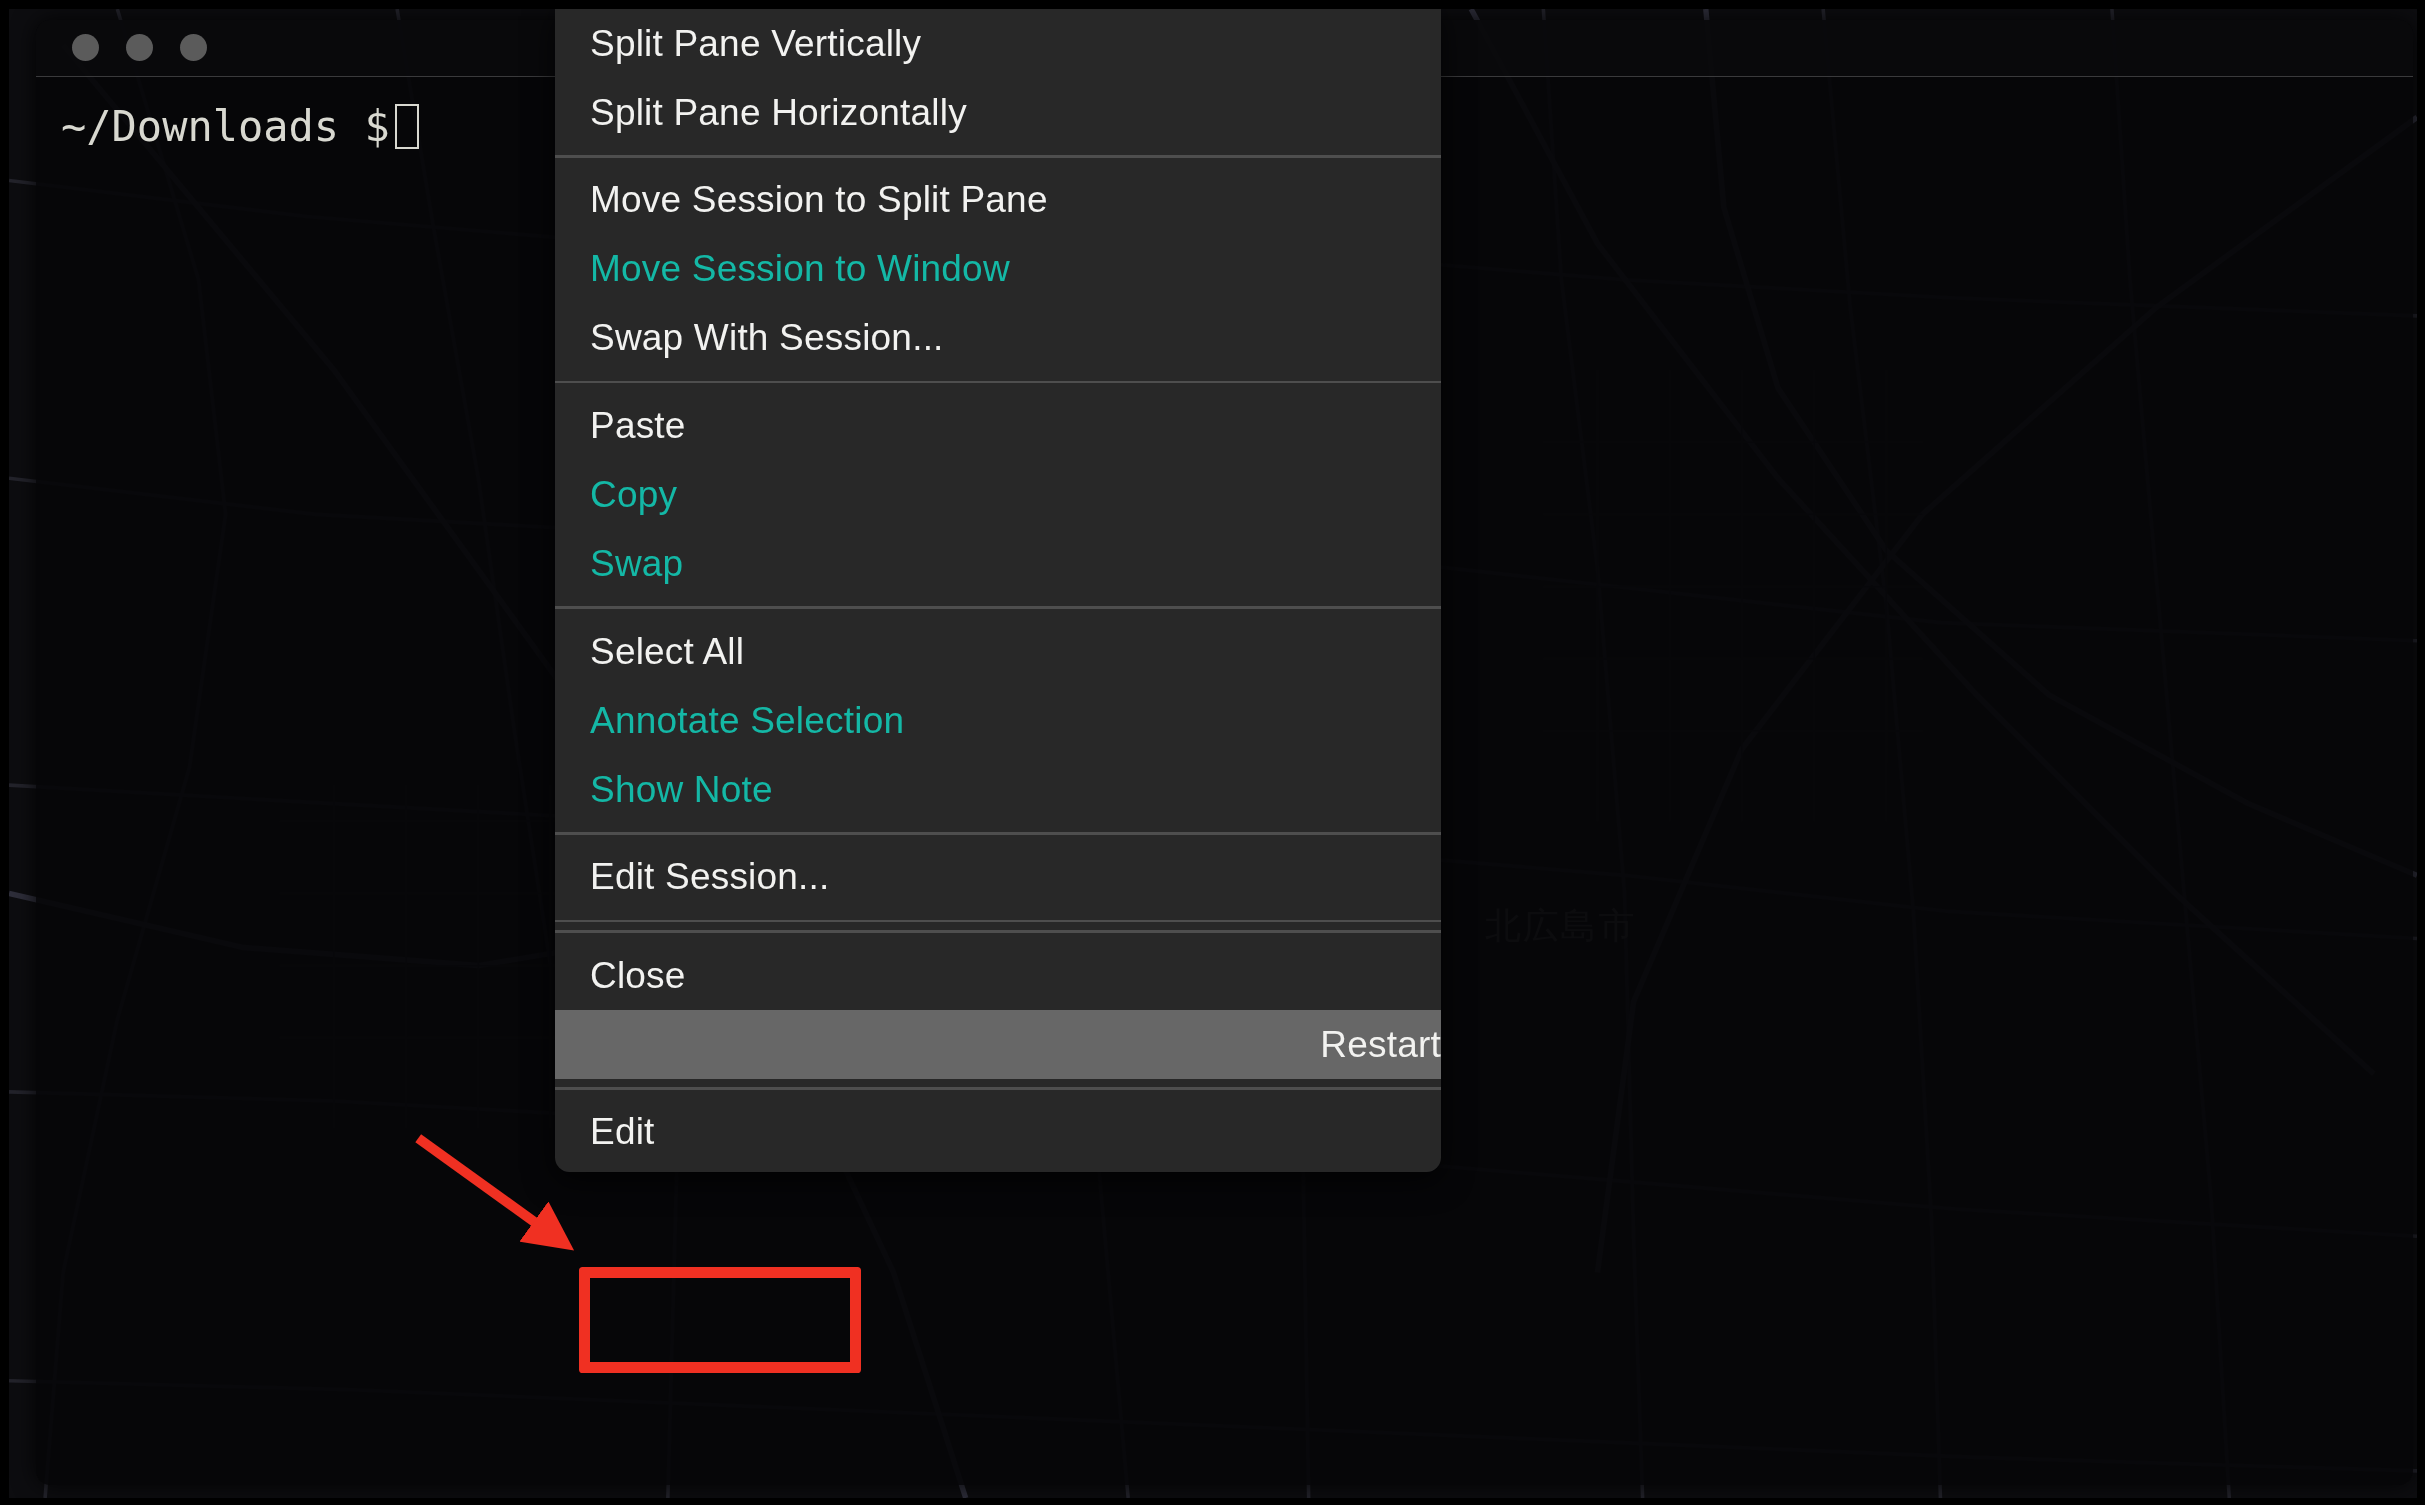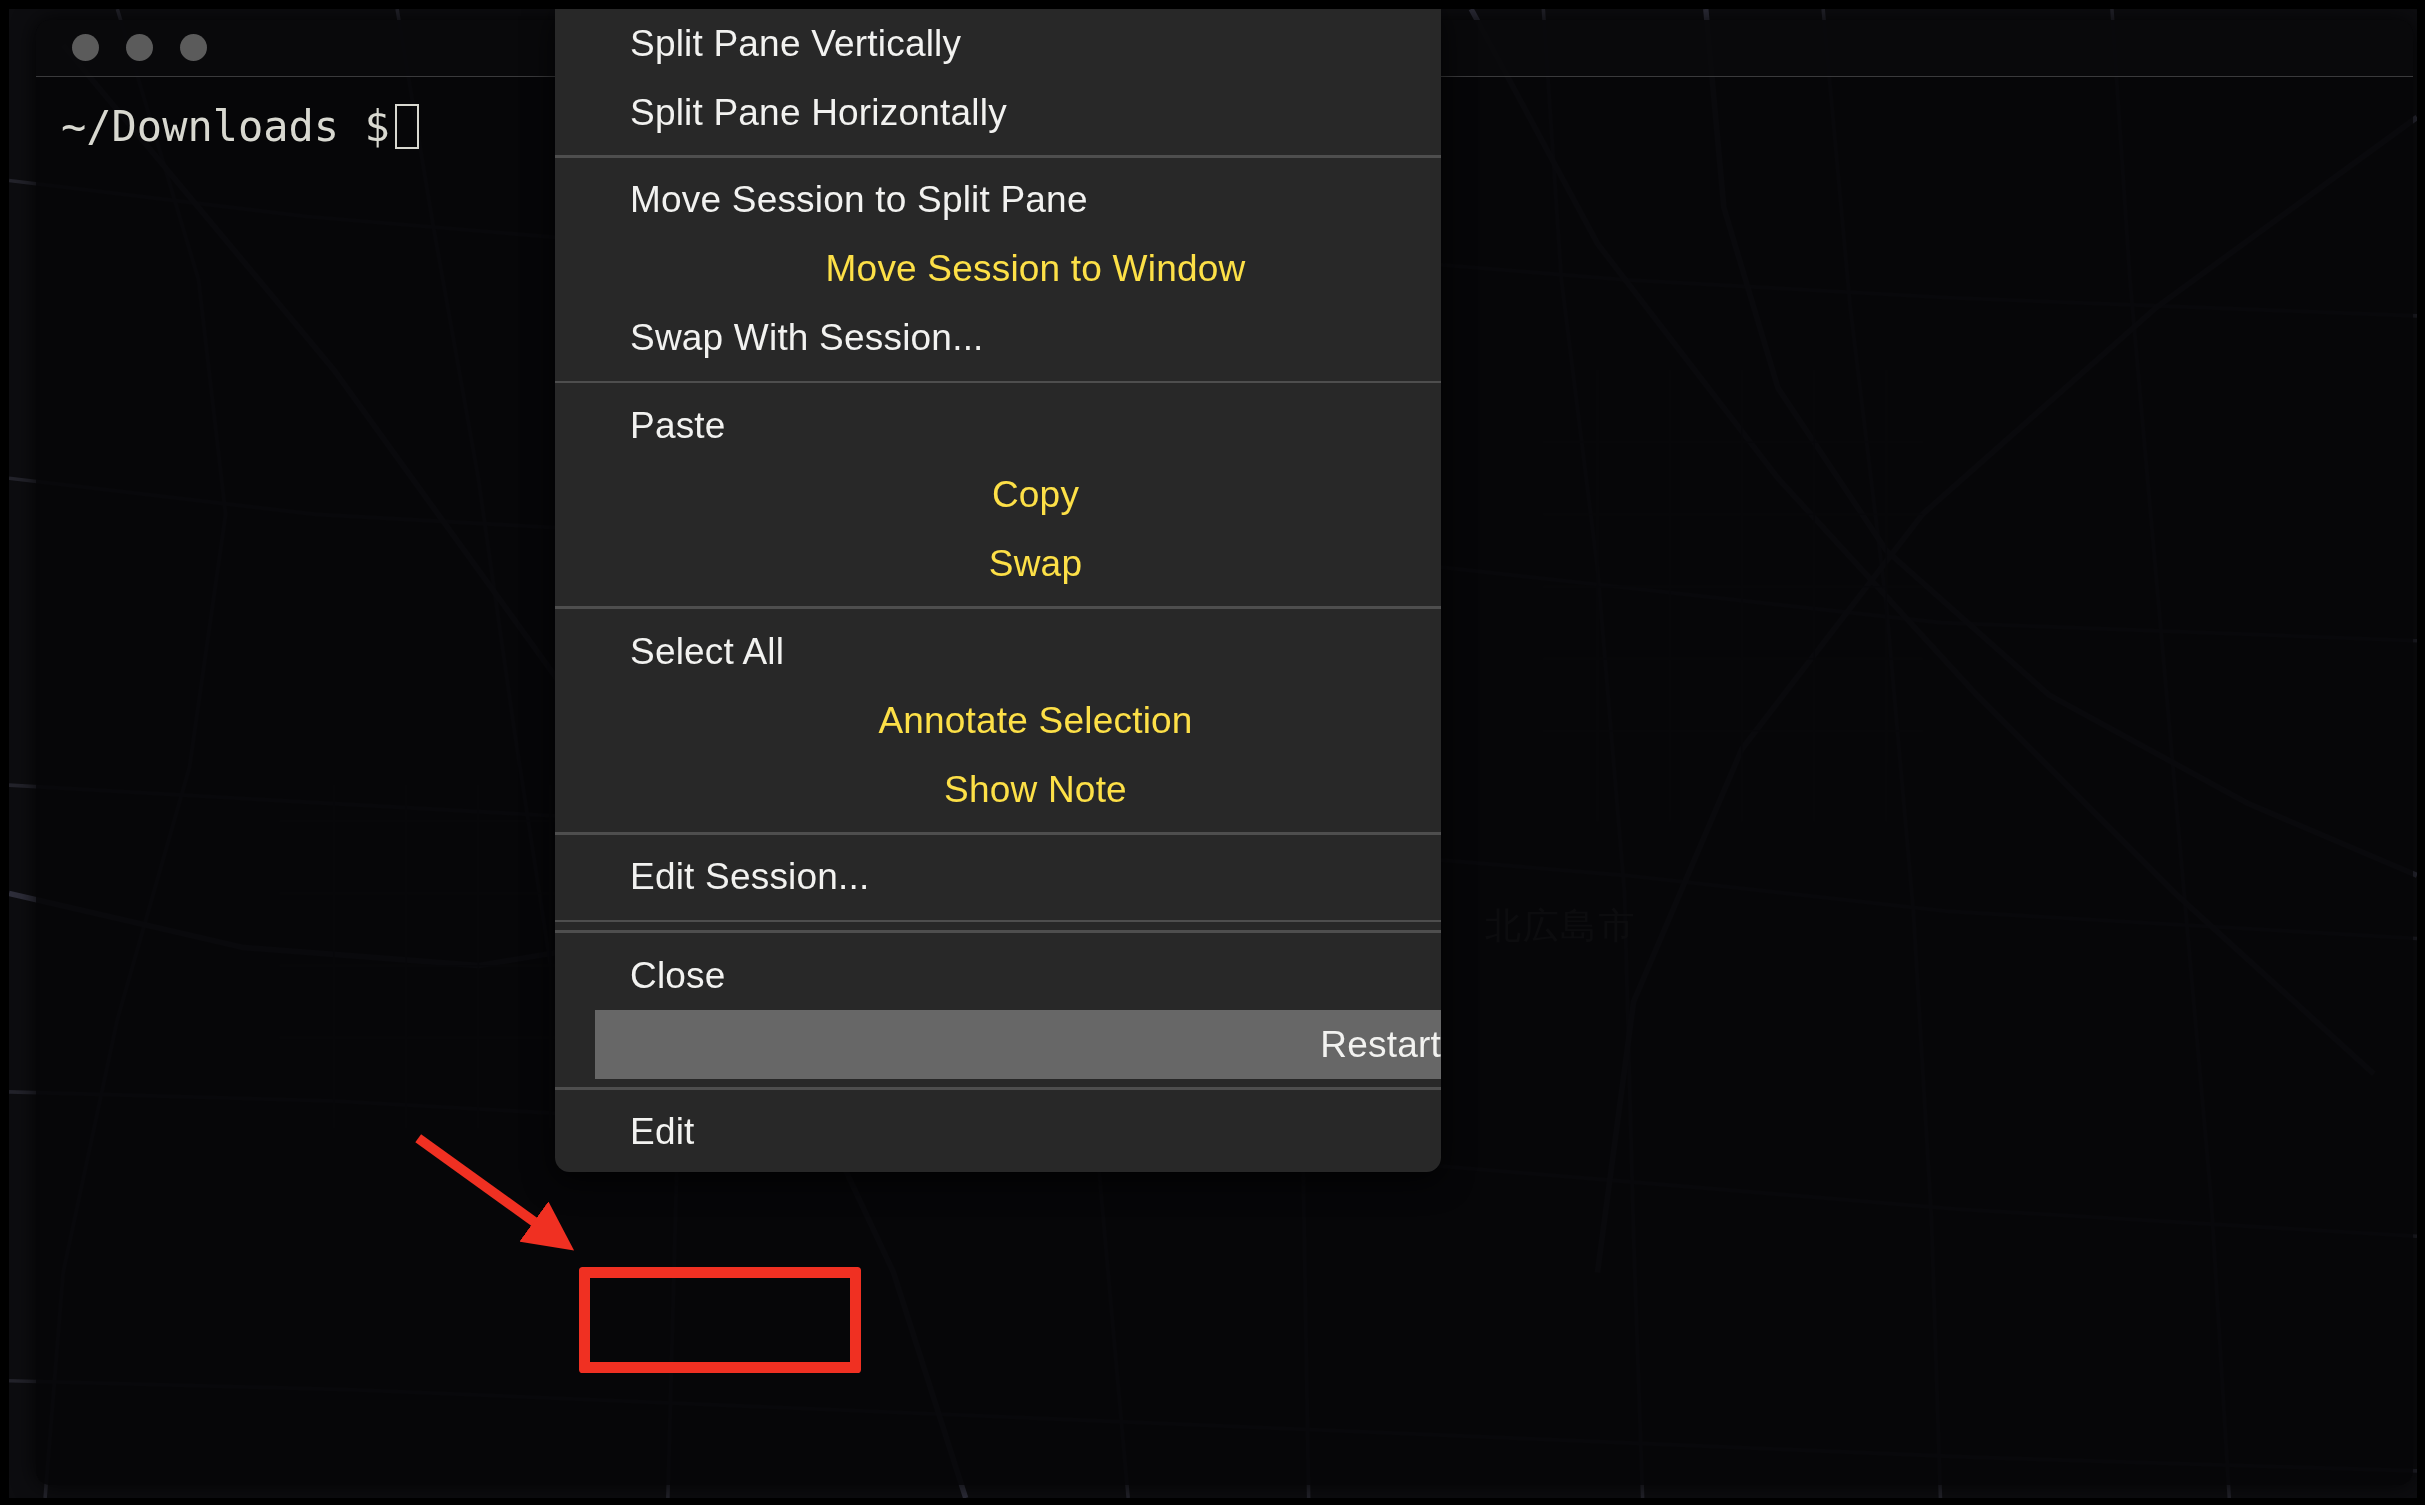--- a/index.html
+++ b/index.html
@@ -118,23 +118,22 @@
   .menu-item {
     position: relative;
     display: flex;
     align-items: center;
     height: 69px;
     padding-left: 35px;
     font-size: 37px;
     color: #f2f2f0;
     letter-spacing: 0.2px;
     white-space: nowrap;
-    margin-left: 40px;
-  }
-  .menu-item.disabled { color: #fde047; justify-content: center; }
+  }
+  .menu-item.disabled { color: #14b8a6; }
   .menu-item.highlighted { background: #676767; justify-content: flex-end; }
   .menu-sep {
     height: 2.7px;
     background: #4e4e4e;
     margin: 8px 0 8px 0;
   }
 
   
   .annot-box {
     position: absolute;

